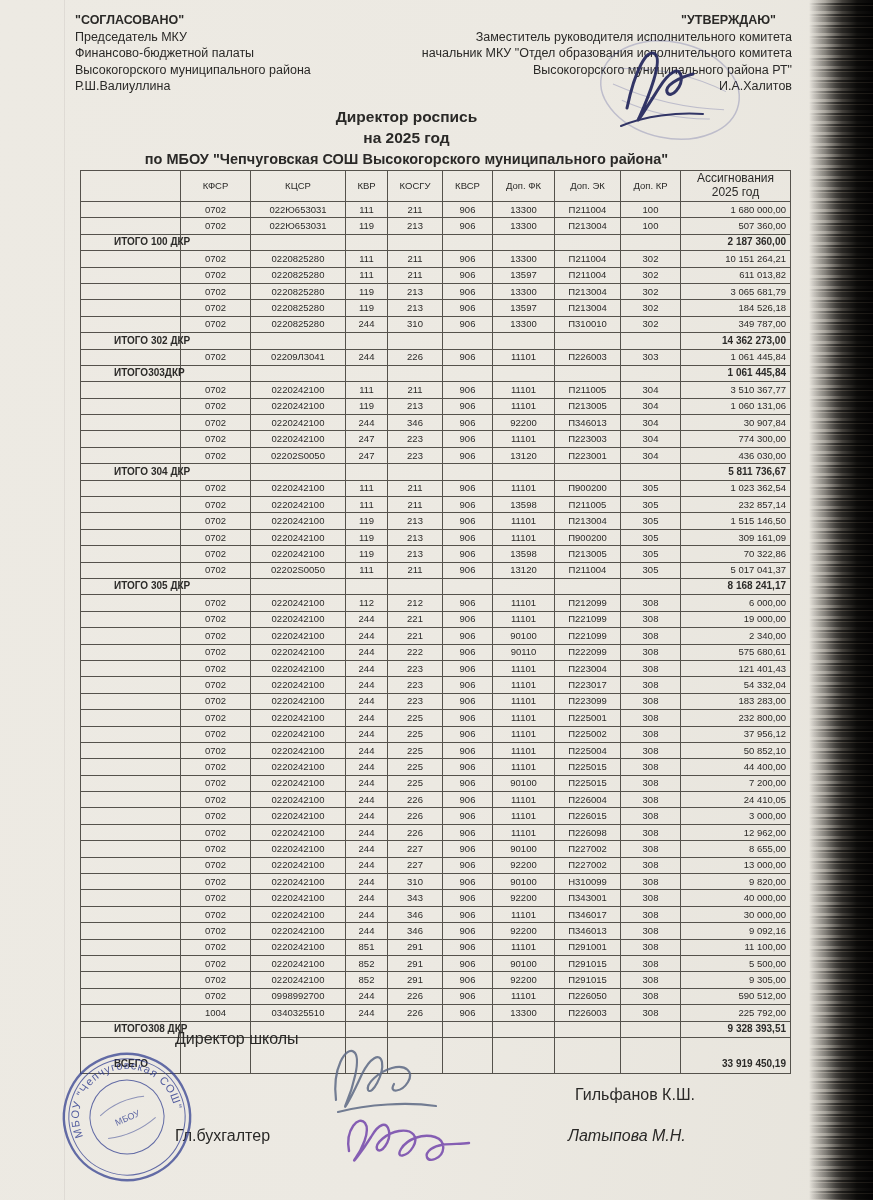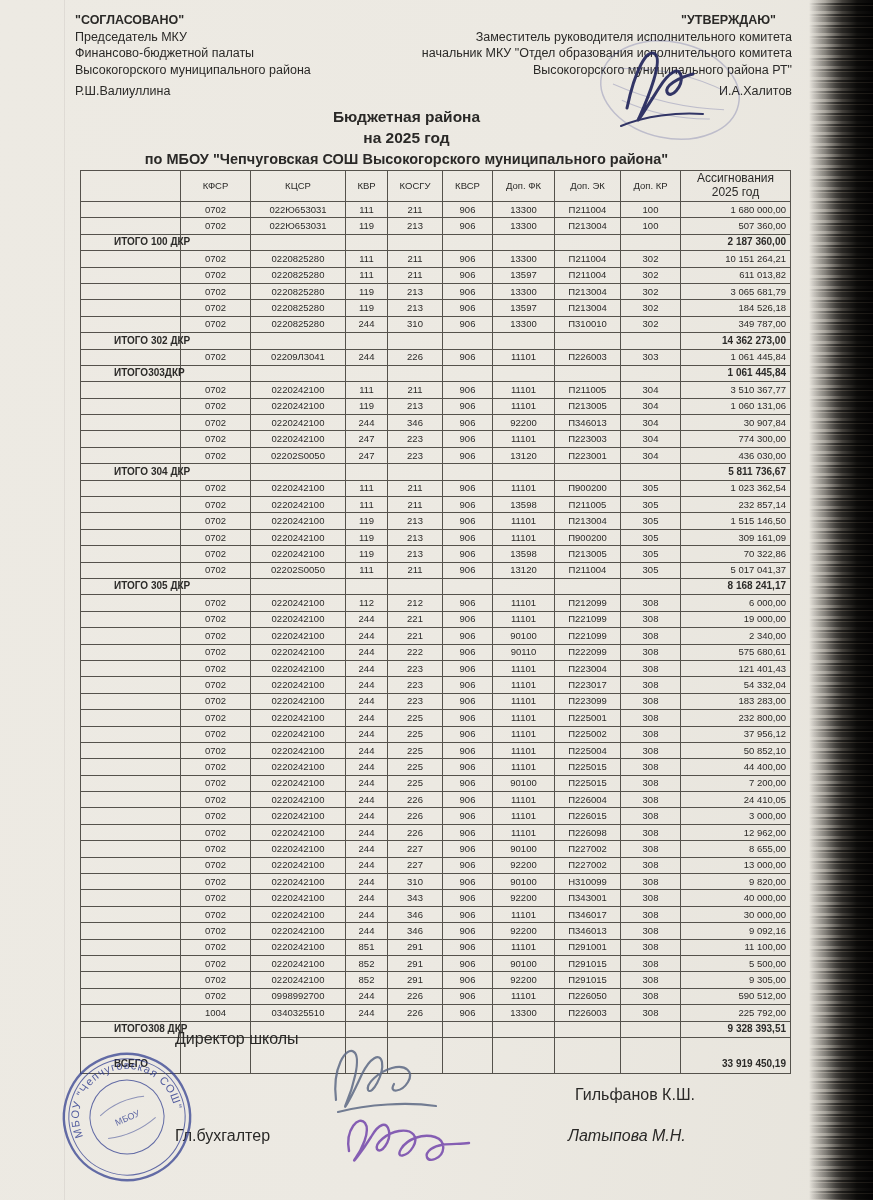--- a/index.html
+++ b/index.html
@@ -8,21 +8,21 @@
     background: linear-gradient(100deg, #edeae3 0%, #ece9e2 55%, #e7e4dc 100%);
     font-family:"Liberation Sans","DejaVu Sans",sans-serif;
     color:#2a2927;
   }
   
   .approval { position:absolute; top:12px; font-size:12.5px; line-height:16.5px; }
   .approval-left { left:75px; }
   .approval-right { left:420px; width:372px; text-align:right; }
   .appr-title { font-weight:bold; }
   .approval-right .appr-title { padding-right:16px; }
-  .appr-name { margin-top:5px; }
+  .appr-name { }
   
   .doc-title { position:absolute; left:0; right:60px; top:106px; text-align:center; font-weight:bold; }
   .doc-title .t1 { font-size:15.5px; line-height:21px; }
   .doc-title .t2 { font-size:14.5px; line-height:22px; }
   
   .budget-table { position:absolute; left:80px; top:170px; width:710px; border-collapse:collapse; table-layout:fixed; }
   .budget-table th, .budget-table td {
     border:1px solid #55524c; font-size:9.5px; padding:0 3px; height:15.4px;
     line-height:1.05; white-space:nowrap; overflow:visible; vertical-align:middle;
     color:#2b2a28;
@@ -90,21 +90,21 @@
       <ellipse cx="95" cy="60" rx="70" ry="48" stroke-width="1.5"></ellipse>
       <path d="M40,50 q55,-14 110,0 M38,66 q57,12 114,2 M50,80 q45,10 90,0" stroke-width="1"></path>
     </g>
     <g fill="none" stroke="#23265c" stroke-width="3" stroke-linecap="round" opacity="0.92">
       <path d="M52,78 C60,40 72,18 80,24 C88,30 74,66 64,88 C60,96 70,80 84,58 C94,42 104,36 106,46 C108,56 96,70 92,62 C90,56 102,48 118,44"></path>
       <path d="M46,96 C70,86 102,82 128,84" stroke-width="2"></path>
     </g>
   </svg>
 
   <div class="doc-title">
-    <div class="t1">Бюджетная района</div>
+    <div class="t1">Директор роспись</div>
     <div class="t1">на 2025 год</div>
     <div class="t2">по МБОУ "Чепчуговская СОШ Высокогорского муниципального района"</div>
   </div>
 
   <table class="budget-table">
     <colgroup>
       <col style="width:100px">
         <col style="width:70px">
         <col style="width:95px">
       <col style="width:42px">

